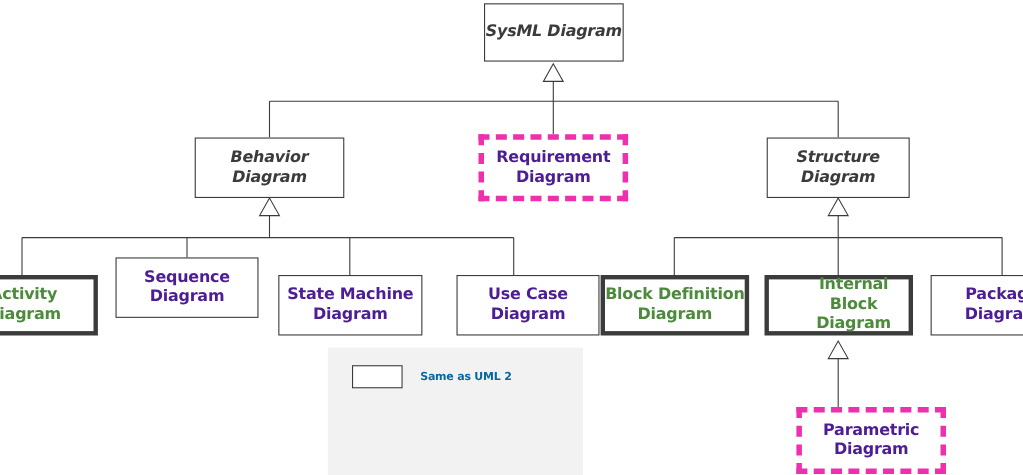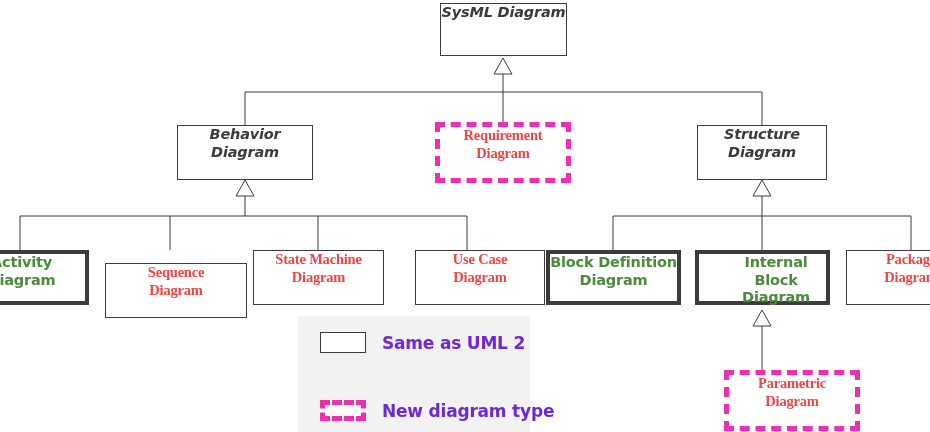--- a/index.html
+++ b/index.html
@@ -23,20 +23,21 @@
     top: 0;
     width: 930px;
     height: 432px;
     pointer-events: none;
   }
   .node {
     position: absolute;
     box-sizing: border-box;
     background: #ffffff;
     display: flex;
+    align-items: center;
     justify-content: center;
     text-align: center;
     line-height: 1.22;
     letter-spacing: -0.2px;
   }
   .node .lbl {
     display: block;
     white-space: pre-line;
   }
   
@@ -46,23 +47,22 @@
 
   
   .t-italic {
     font-style: italic;
     font-weight: bold;
     color: #3b3b3b;
     font-size: 14.5px;
   }
   .t-plain {
     font-weight: bold;
-    color: #ef4444;
+    color: #4c1d95;
     font-size: 14.5px;
-    font-family: Liberation Serif, serif;
   }
   .t-green {
     font-weight: bold;
     color: #4b8b3b;
     font-size: 14.5px;
   }
 
   
   #legend {
     position: absolute;
@@ -85,22 +85,22 @@
     background: #ffffff;
     box-sizing: border-box;
     flex: 0 0 auto;
   }
   .sw-thin   { border: 1px solid #3b3b3b; }
   .sw-thick  { border: 4px solid #3b3b3b; }
   .sw-dashed { border: 5px dashed #ee2fae; }
   .legend-text {
     margin-left: 16px;
     font-weight: bold;
-    font-size: 17px;
-    color: #6d28d9;
+    font-size: 10px;
+    color: #0369a1;
     letter-spacing: -0.2px;
     white-space: nowrap;
   }
 </style>
 </head>
 <body>
 
 <div id="canvas">
 
   <svg class="edges" viewBox="0 0 930 432" width="930" height="432">
@@ -153,21 +153,21 @@
   <div class="node b-thin t-italic" style="left:697px; top:125px; width:130px; height:55px;">
     <span class="lbl">Structure
 Diagram</span>
   </div>
 
   <div class="node b-thick t-green" style="left:-46px; top:250px; width:135px; height:55px;">
     <span class="lbl">Activity
 Diagram</span>
   </div>
 
-  <div class="node b-thin t-plain" style="left:105px; top:263px; width:142px; height:55px;">
+  <div class="node b-thin t-plain" style="left:105px; top:234px; width:130px; height:55px;">
     <span class="lbl">Sequence
 Diagram</span>
   </div>
 
   <div class="node b-thin t-plain" style="left:253px; top:250px; width:131px; height:55px;">
     <span class="lbl">State Machine
 Diagram</span>
   </div>
 
   <div class="node b-thin t-plain" style="left:402px; top:250px; width:130px; height:55px;margin-left:13px;">
@@ -196,20 +196,16 @@
   </div>
 
   <div id="legend">
 
     <div class="legend-row" style="top:16px;">
       <span class="legend-swatch sw-thin"></span>
       <span class="legend-text">Same as UML 2</span>
     </div>
 
 
-    <div class="legend-row" style="top:84px;">
-      <span class="legend-swatch sw-dashed"></span>
-      <span class="legend-text">New diagram type</span>
-    </div>
 
   </div>
 
 </div>
 
 </body></html>

